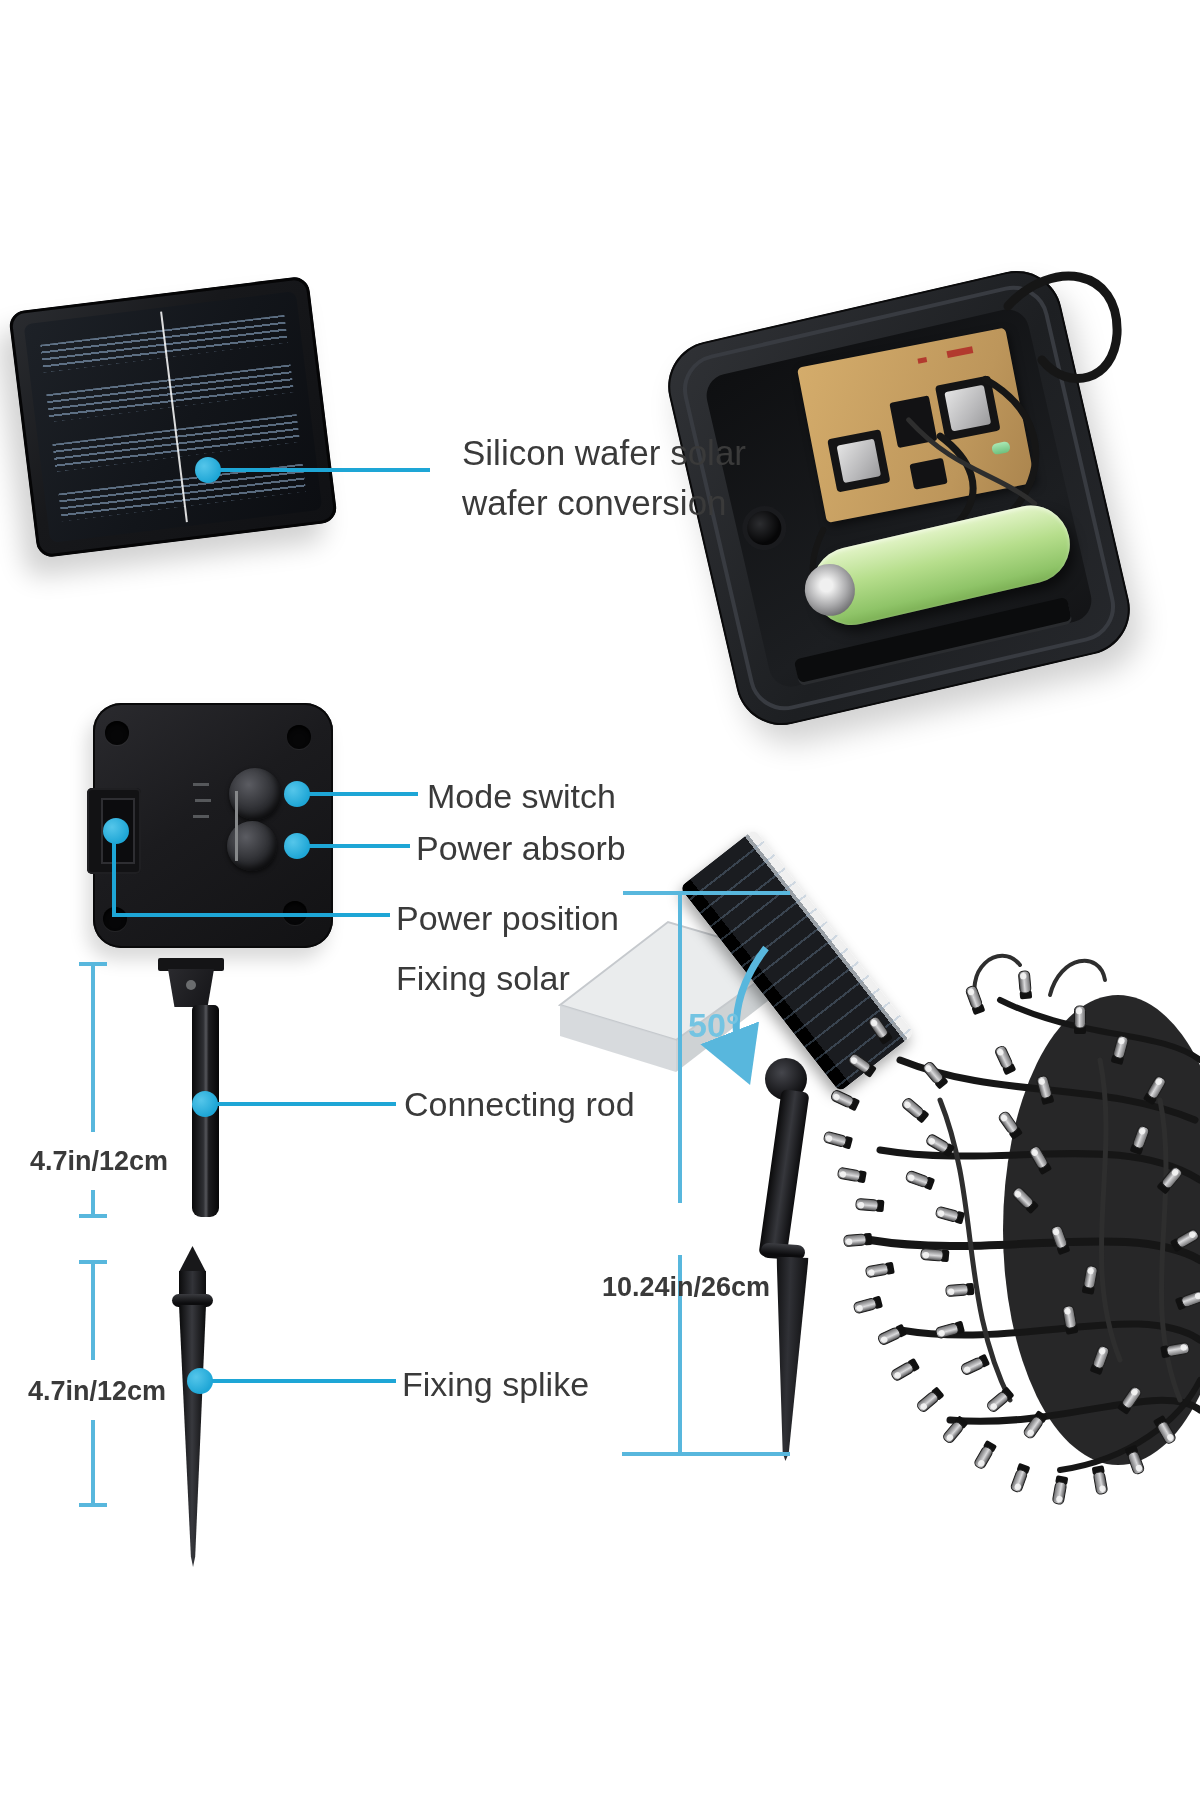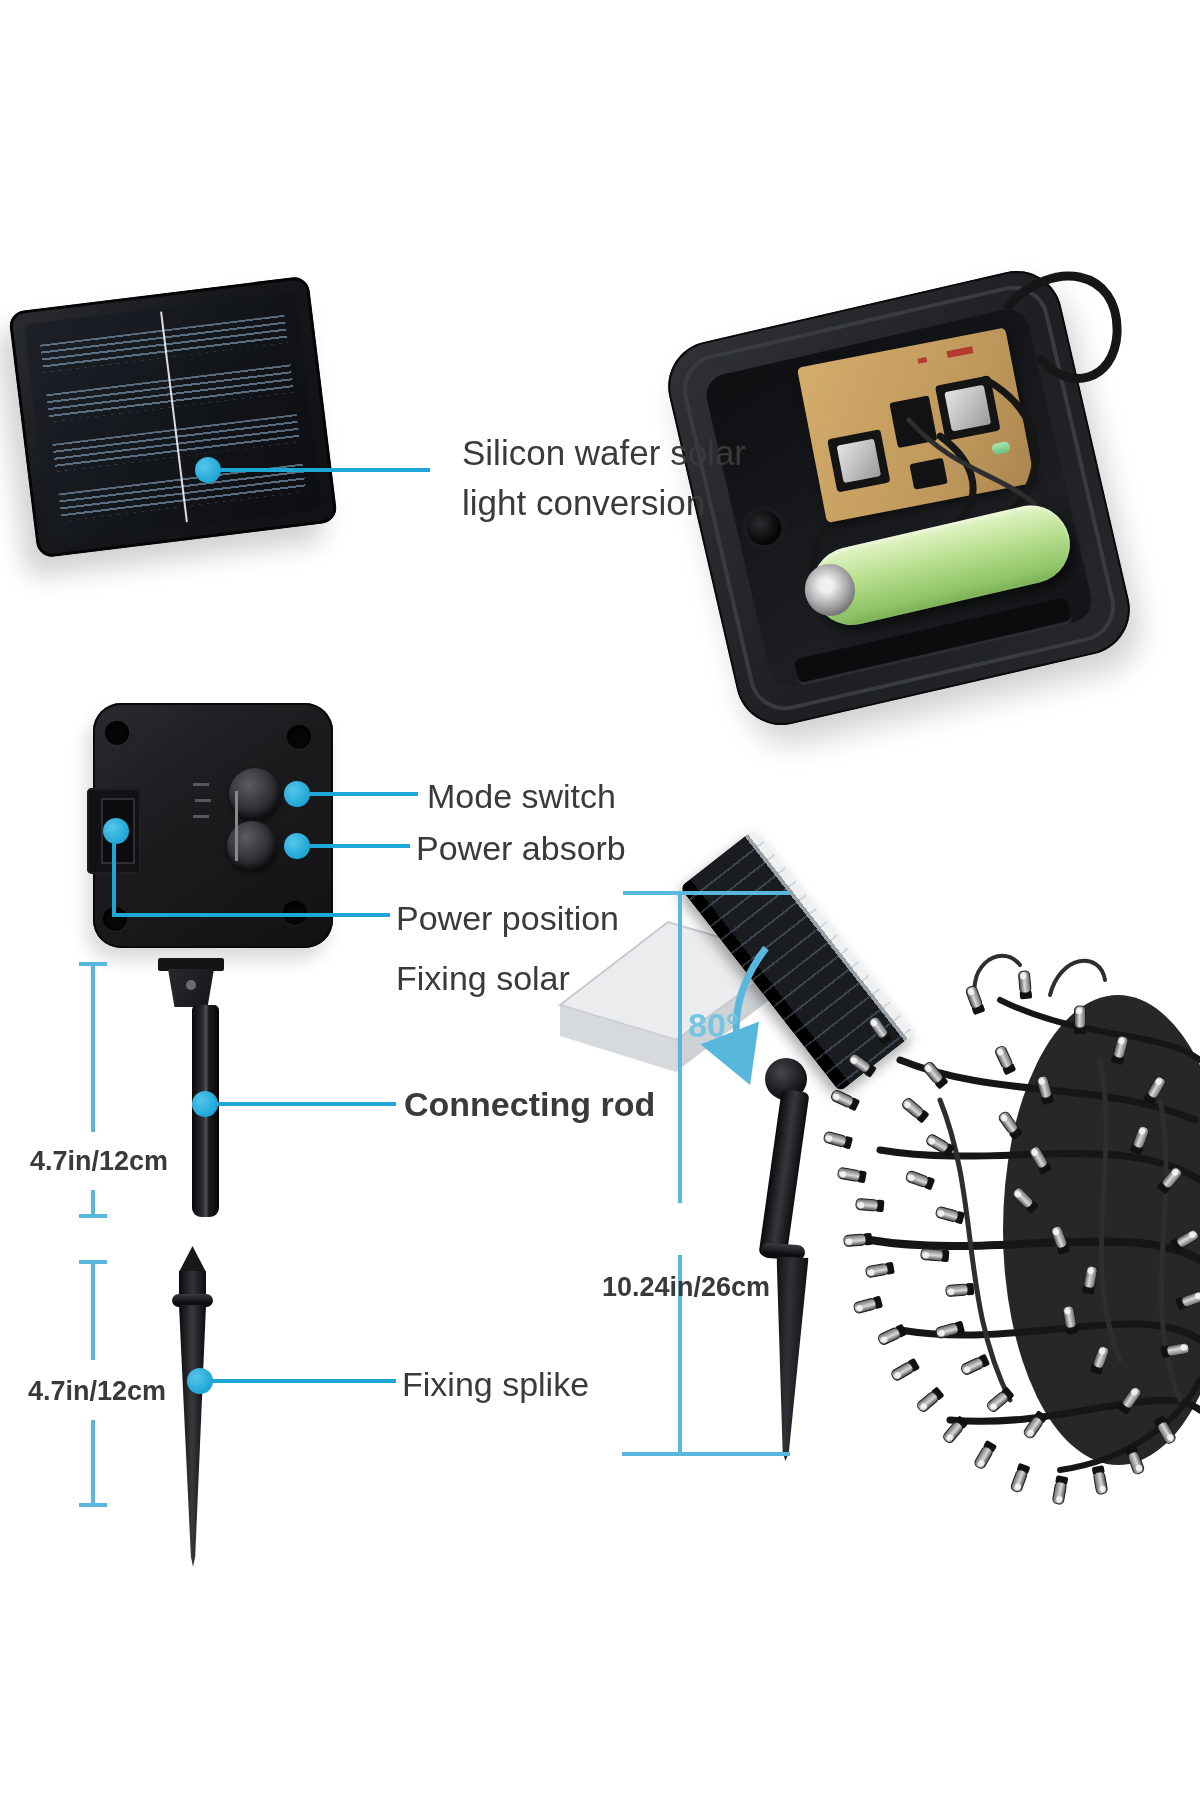--- a/index.html
+++ b/index.html
@@ -332,28 +332,28 @@
   <div class="abs dot" style="left:103px;top:818px;"></div>
 
   <div class="abs lline" style="left:212px;top:1102px;width:184px;height:4px;"></div>
   <div class="abs dot" style="left:192px;top:1091px;"></div>
 
   <div class="abs lline" style="left:200px;top:1379px;width:196px;height:4px;"></div>
   <div class="abs dot" style="left:187px;top:1368px;"></div>
 
   <div class="abs" style="left:462px;top:428px;">
     <div class="solar-text">Silicon wafer solar</div>
-    <div class="solar-text">light conversion</div>
+    <div class="solar-text">wafer conversion</div>
   </div>
 
   <div class="abs label" style="left:427px;top:778px;">Mode switch</div>
   <div class="abs label" style="left:416px;top:830px;">Power absorb</div>
   <div class="abs label" style="left:396px;top:900px;">Power position</div>
   <div class="abs label" style="left:396px;top:960px;">Fixing solar</div>
-  <div class="abs label" style="left:404px;top:1086px;font-weight:bold;">Connecting rod</div>
+  <div class="abs label" style="left:404px;top:1086px;">Connecting rod</div>
   <div class="abs label" style="left:402px;top:1366px;">Fixing splike</div>
 
   <div class="abs mlabel" style="left:30px;top:1146px;">4.7in/12cm</div>
   <div class="abs mlabel" style="left:28px;top:1376px;">4.7in/12cm</div>
   <div class="abs mlabel" style="left:602px;top:1272px;">10.24in/26cm</div>
-  <div class="abs angle" style="left:688px;top:1006px;">80°</div>
+  <div class="abs angle" style="left:688px;top:1006px;">50°</div>
 
 </div>
 
 </body></html>

